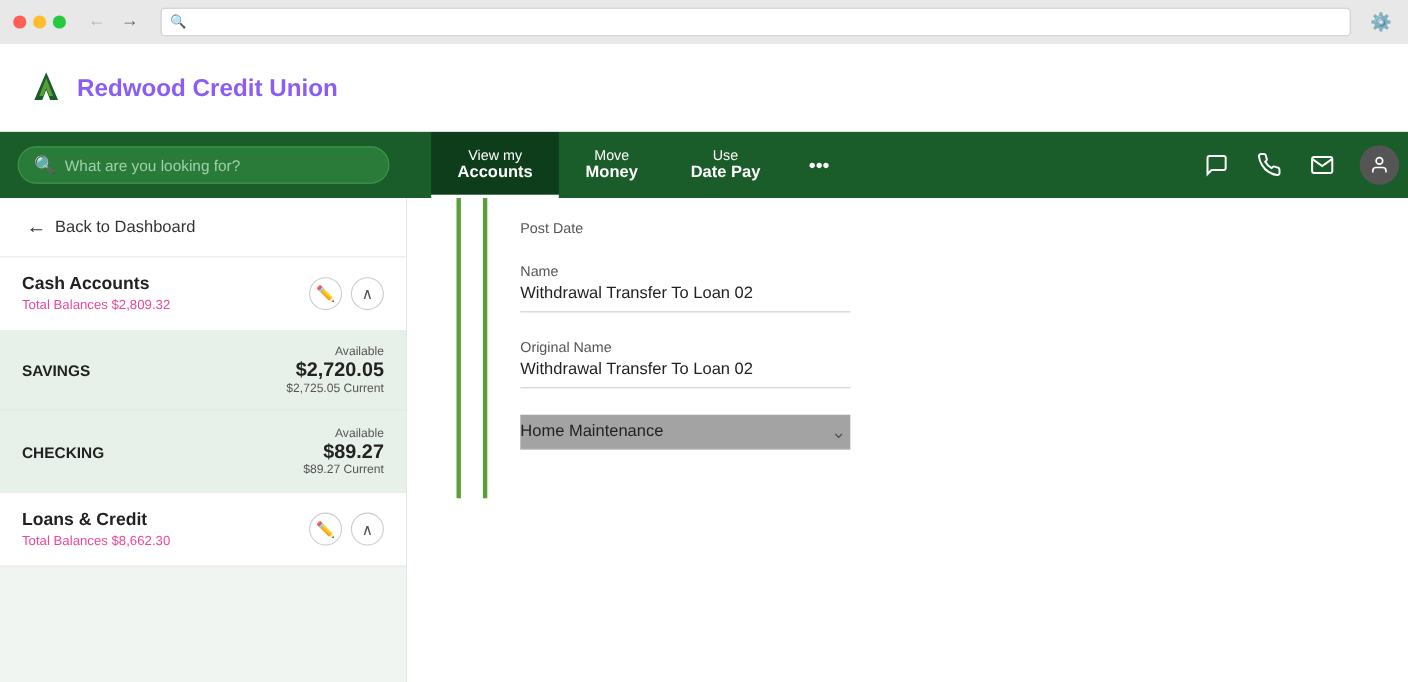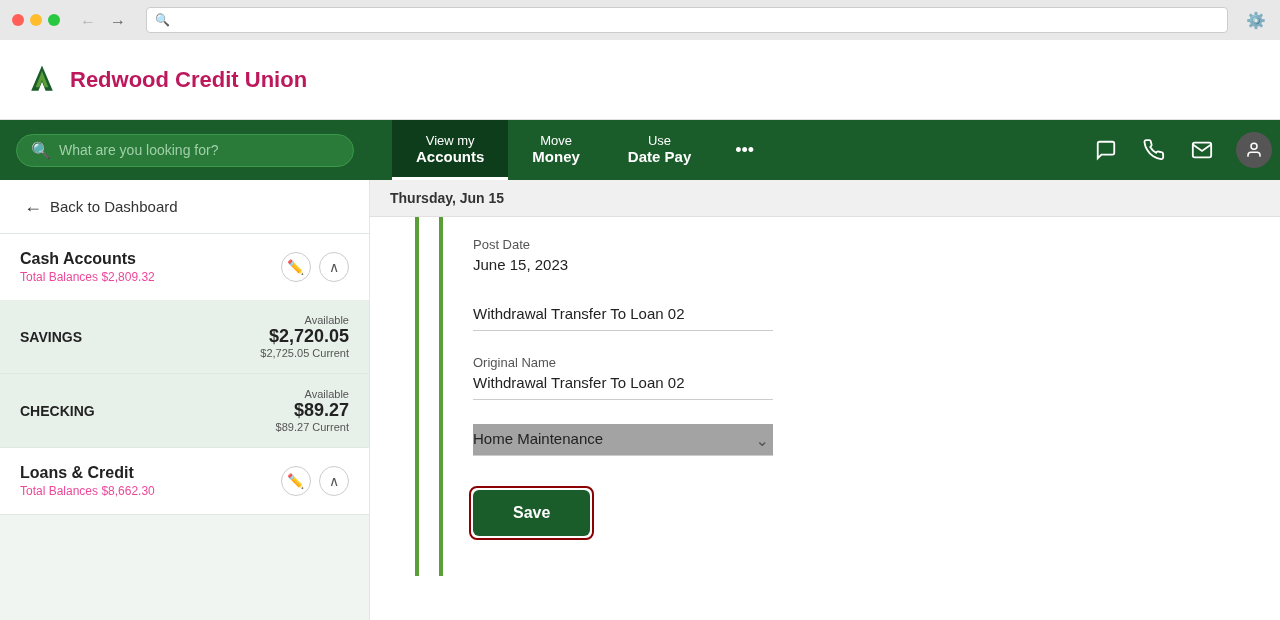--- a/index.html
+++ b/index.html
@@ -34,21 +34,21 @@
     .header-area {
       background: white;
       height: 80px;
       display: flex;
       align-items: center;
       padding: 0 24px;
       border-bottom: 1px solid #e0e0e0;
     }
     .logo-container { display: flex; align-items: center; gap: 10px; }
     .logo-icon { width: 36px; height: 36px; }
-    .logo-text { font-size: 22px; font-weight: 600; color: #be185d; }
+    .logo-text { font-size: 22px; font-weight: 600; color: #8b5cf6; }
 
     
     .navbar {
       background: #1a5c2a;
       height: 60px;
       display: flex;
       align-items: stretch;
     }
     .search-area {
       width: 370px;
@@ -412,35 +412,34 @@
           <div class="account-group-actions">
             <button class="icon-btn">✏️</button>
             <button class="icon-btn">∧</button>
           </div>
         </div>
       </div>
     </div>
 
     <div class="main-content">
 
-      <div class="transaction-date-header">Thursday, Jun 15</div>
 
       <div class="detail-panel">
         <div class="green-accent-bar"></div>
 
         <div class="transaction-detail">
 
           
           <div class="detail-field">
             <div class="detail-label">Post Date</div>
-            <div class="detail-value no-border">June 15, 2023</div>
           </div>
 
           
           <div class="detail-field">
+            <div class="detail-label">Name</div>
             <div class="detail-value">Withdrawal Transfer To Loan 02</div>
           </div>
 
           
           <div class="detail-field">
             <div class="detail-label">Original Name</div>
             <div class="detail-value">Withdrawal Transfer To Loan 02</div>
           </div>
 
           
@@ -452,22 +451,18 @@
                 <option>Food &amp; Dining</option>
                 <option>Bills &amp; Utilities</option>
                 <option>Personal Care</option>
                 <option>Shopping</option>
               </select>
               <span class="category-chevron">⌄</span>
             </div>
           </div>
 
           
-          <div class="save-btn-wrapper">
-            <div class="save-btn-outline"></div>
-            <button class="save-btn">Save</button>
-          </div>
 
         </div>
       </div>
     </div>
   </div>
 </div>
 
 </body></html>

